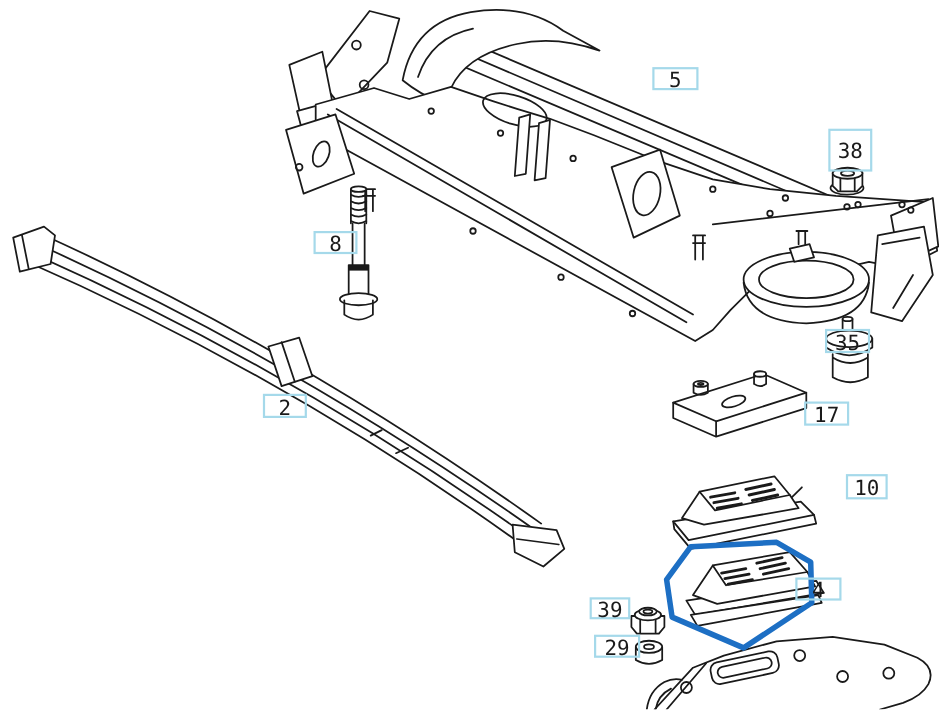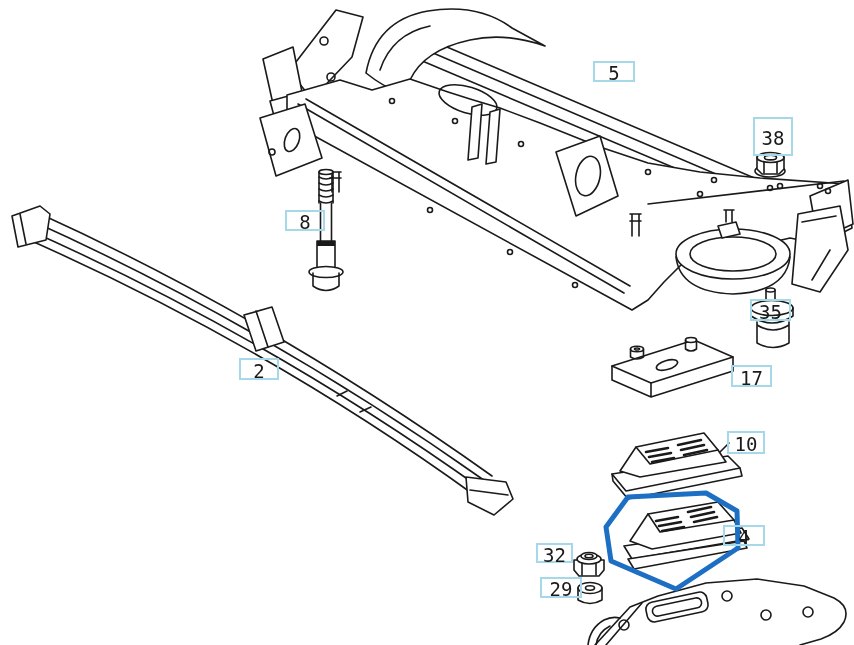--- a/index.html
+++ b/index.html
@@ -221,26 +221,26 @@
       </div>
       <div class="callout" style="left: 239px; top: 358px; width: 40px; height: 22px;">
         <span>2</span>
       </div>
       <div class="callout" style="left: 750px; top: 299px; width: 41px; height: 22px;">
         <span>35</span>
       </div>
       <div class="callout" style="left: 731px; top: 365px; width: 41px; height: 22px; align-items: center;">
         <span>17</span>
       </div>
-      <div class="callout" style="left: 727px; top: 431px; width: 38px; height: 23px;">
+      <div class="callout" style="left: 769px; top: 431px; width: 38px; height: 23px;">
         <span>10</span>
       </div>
       <div class="callout" style="left: 723px; top: 525px; width: 42px; height: 21px;">
         <span>4</span>
       </div>
       <div class="callout" style="left: 536px; top: 543px; width: 37px; height: 20px;">
-        <span>32</span>
+        <span>39</span>
       </div>
       <div class="callout" style="left: 540px; top: 577px; width: 42px; height: 21px;">
         <span>29</span>
       </div>
     </div>
 </div>
 
 </body></html>

